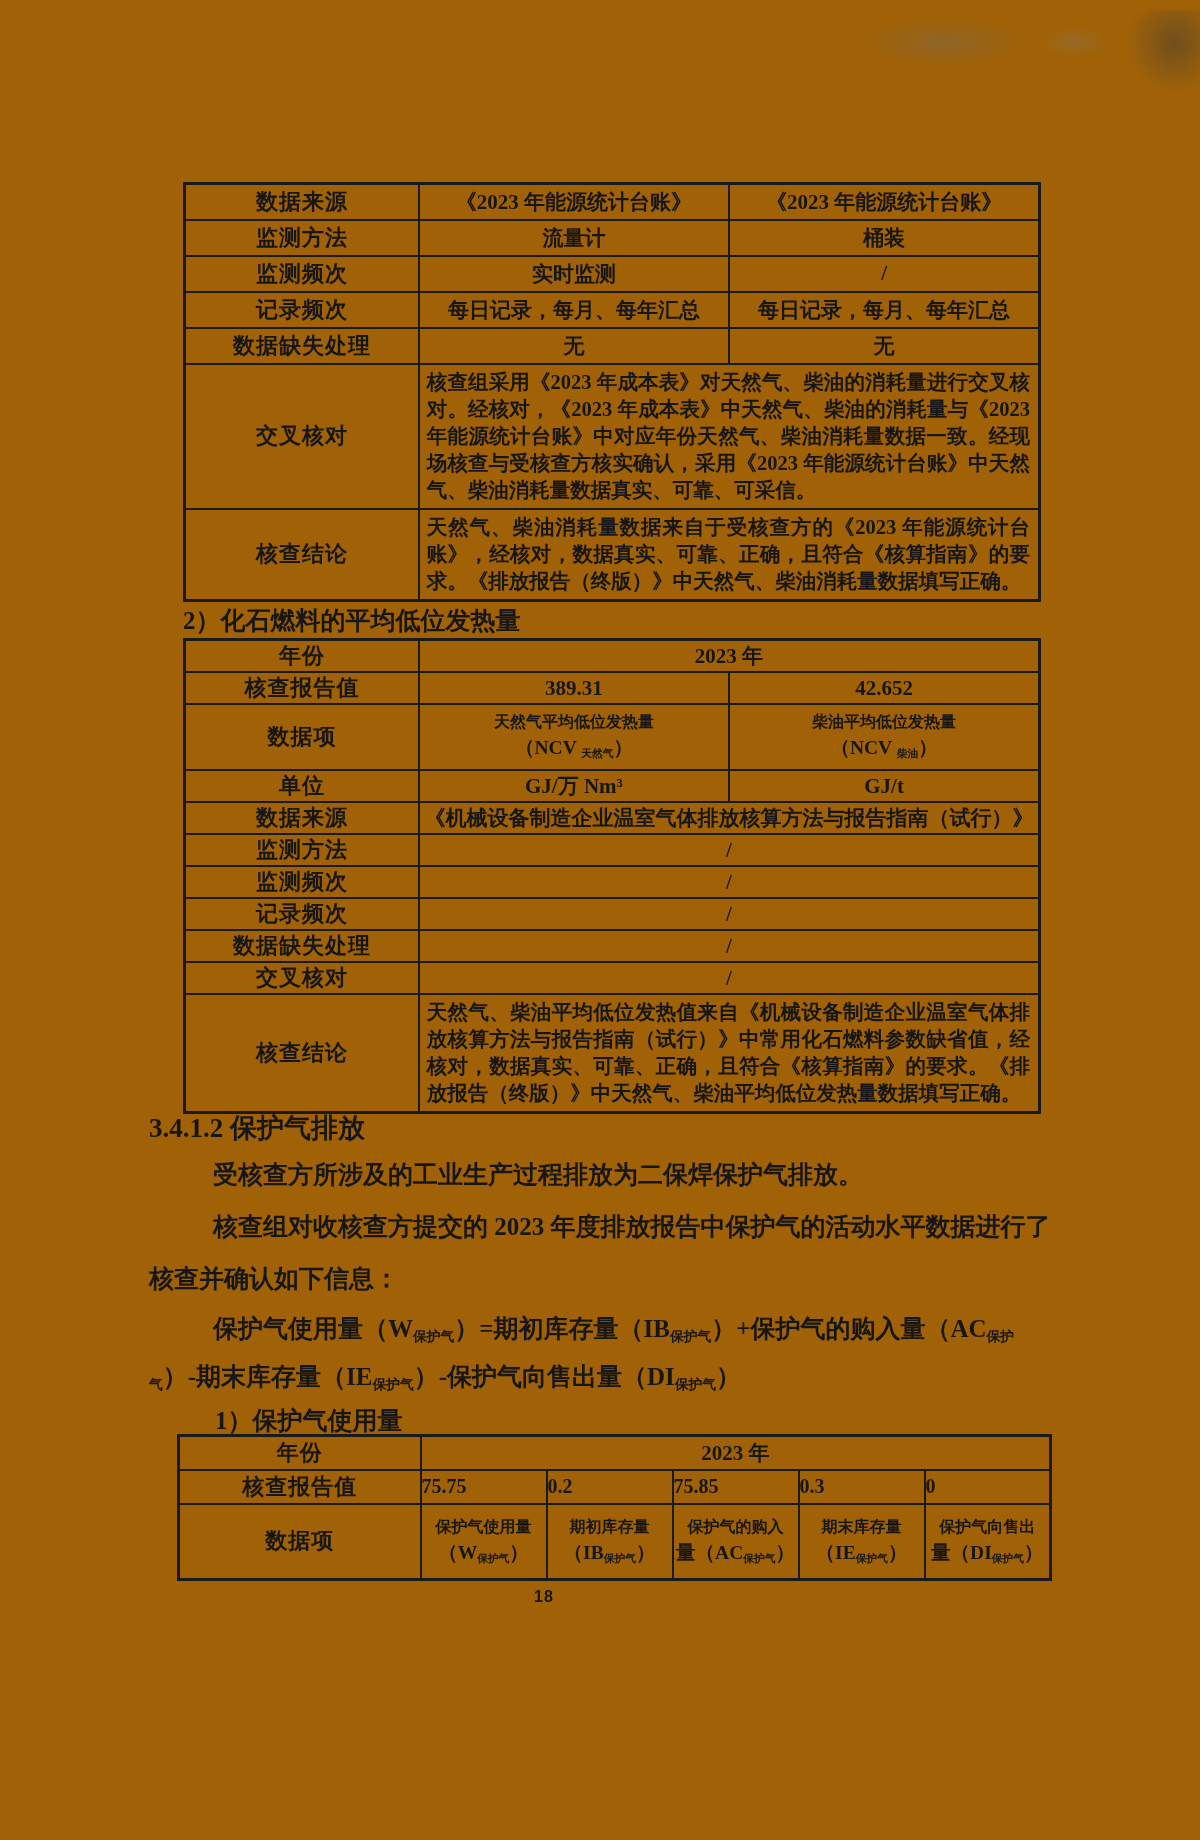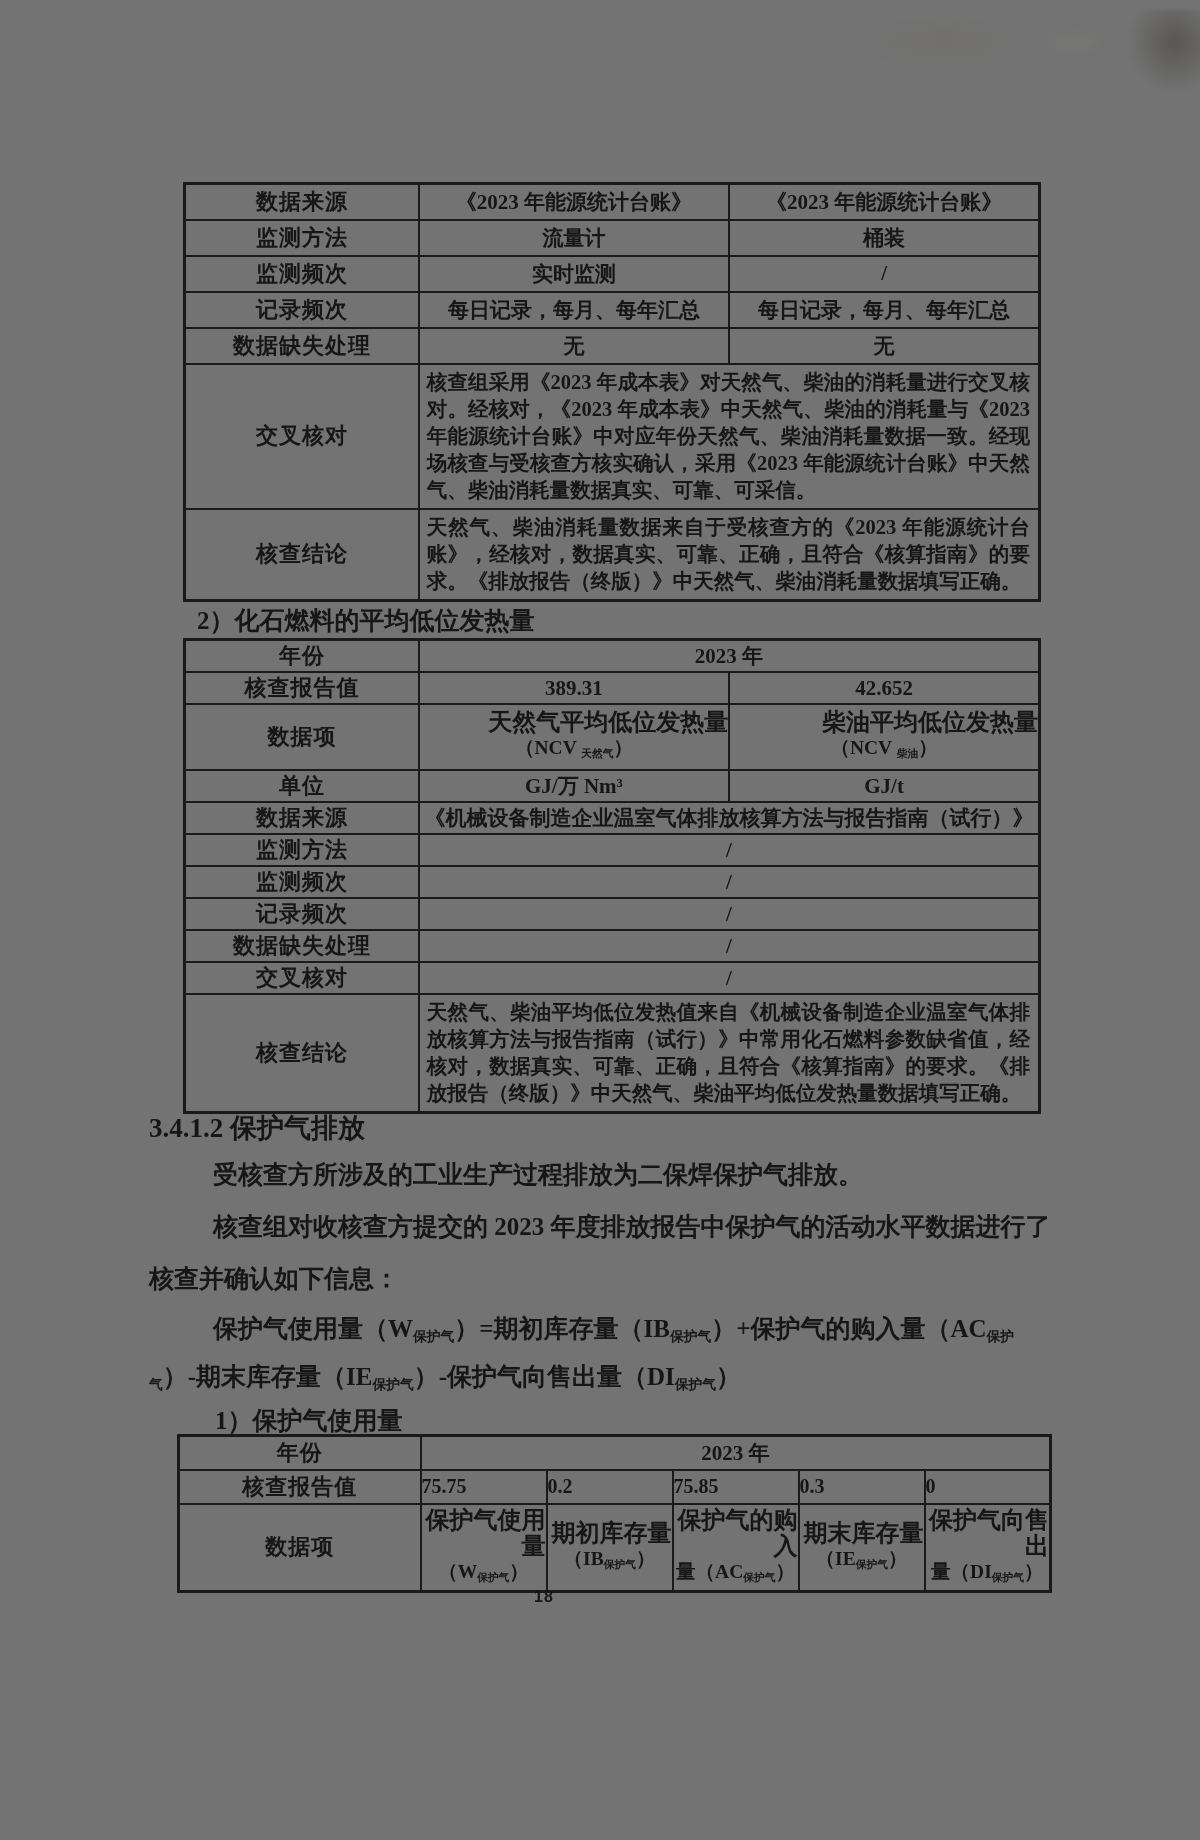--- a/index.html
+++ b/index.html
@@ -1,42 +1,42 @@
 <!DOCTYPE html>
 <html><head>
 <meta charset="utf-8">
 <style>
   * { margin:0; padding:0; box-sizing:border-box; }
   html,body { background:#ffffff; }
   .page {
     position:relative; width:1200px; height:1840px;
-    background:#737373; overflow:hidden;
+    background:#a16207; overflow:hidden;
     font-family:"Liberation Serif", serif; color:#161616;
   }
   
   table.doc { border-collapse:collapse; table-layout:fixed; border:3px solid #1a1a1a; position:absolute; }
   table.doc td { border:2px solid #1a1a1a; vertical-align:middle; overflow:hidden; }
   .lbl { text-align:center; font-size:22px; font-weight:600; letter-spacing:1px; }
   .val { text-align:center; font-size:21px; font-weight:600; }
   .val-sm { text-align:left; font-size:20px; font-weight:600; }
   .para { text-align:justify; font-size:20.5px; line-height:27px; padding:4px 8px 4px 7px; font-weight:600;margin-left:15px; }
   .src-cell { text-align:center; font-size:21px; font-weight:600; white-space:nowrap; }
-  .two .l1 { font-size:24px; font-weight:600; line-height:26px; margin-top:2px;text-align:right; }
+  .two .l1 { font-size:16px; font-weight:600; line-height:26px; margin-top:2px; }
   .two .l2 { font-size:19.5px; font-weight:600; line-height:26px; }
   .t1 { top:182px; left:183px; width:858px; }
   .t1 col.c-lbl { width:234px; } .t1 col.c-v { width:310px; }
   .t2 { top:638px; left:183px; width:858px; }
   .t2 col.c-lbl { width:234px; } .t2 col.c-v { width:310px; }
   .t3 { top:1434px; left:177px; width:872px; }
   .t3 col.c-lbl3 { width:242px; } .t3 col.c-n { width:126px; }
   tr.r36 { height:36px; } tr.r34 { height:34px; } tr.r32 { height:32px; }
   tr.r30 { height:30px; } tr.r66 { height:66px; } tr.r76 { height:76px; }
   
   .abs { position:absolute; white-space:nowrap; }
-  .h-fuel { top:604px; left:197px; font-size:25px; font-weight:600; }
+  .h-fuel { top:604px; left:183px; font-size:25px; font-weight:600; }
   .h-sec { top:1110px; left:149px; font-size:27px; font-weight:600; }
   .h-sub { top:1404px; left:215px; font-size:25px; font-weight:600; }
   .bodyline { left:149px; width:940px; font-size:25px; font-weight:600; line-height:34px; }
   .indent { padding-left:64px; }
   .p1 { top:1158px; } .p2a { top:1210px; } .p2b { top:1262px; }
   .f1 { top:1312px; } .f2 { top:1360px; }
   .sub { font-size:0.55em; vertical-align:-0.32em; letter-spacing:0; }
   
   .pageno { top:1588px; left:0; width:1088px; text-align:center;
     font-family:"Liberation Sans", sans-serif; font-size:16px; font-weight:700; letter-spacing:1px; }

